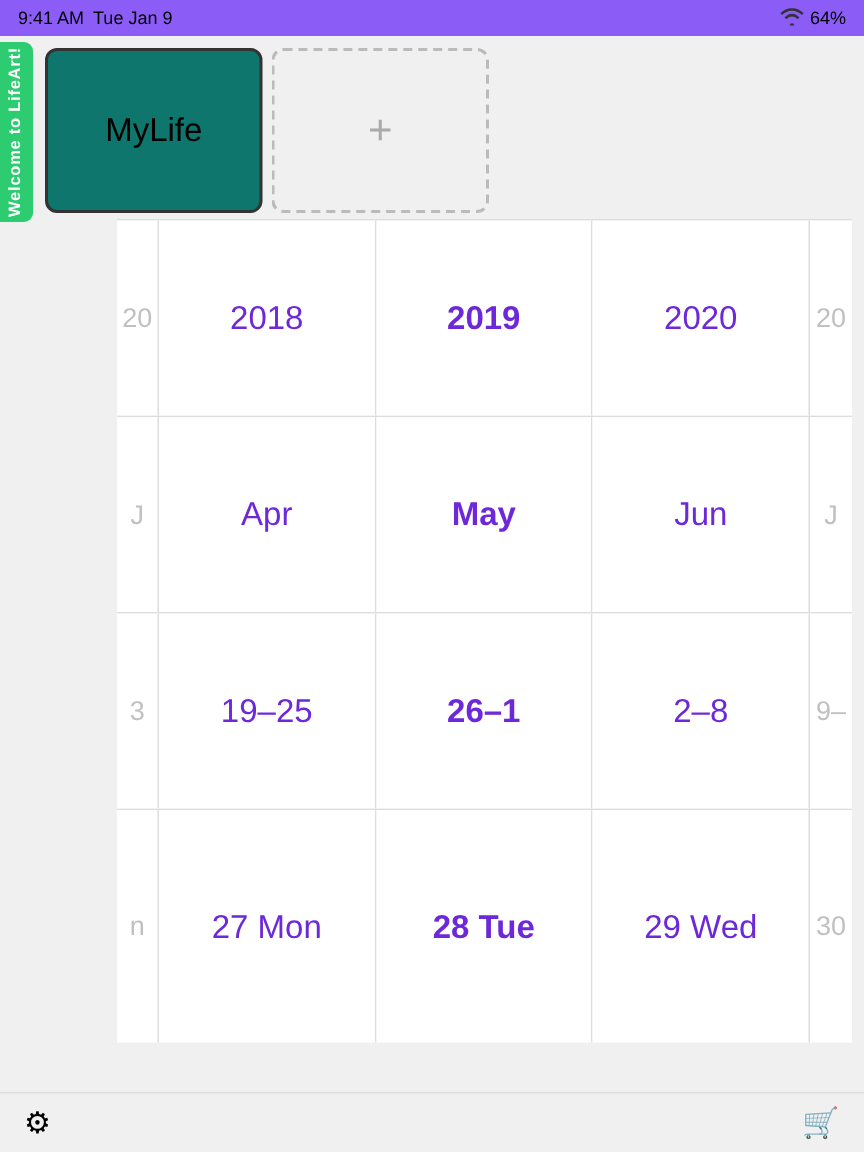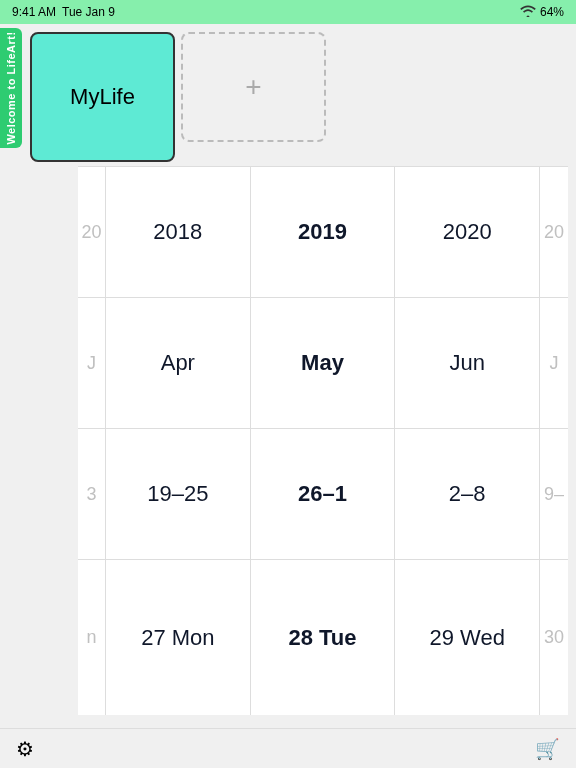--- a/index.html
+++ b/index.html
@@ -13,21 +13,21 @@
       position: relative;
     }
 
     
     .status-bar {
       display: flex;
       justify-content: space-between;
       align-items: center;
       height: 24px;
       padding: 0 12px;
-      background: #86efac;
+      background: #8b5cf6;
       font-size: 12px;
       font-weight: 500;
     }
     .status-left { display: flex; align-items: center; gap: 6px; }
     .status-right { display: flex; align-items: center; gap: 4px; }
 
     
     .welcome-banner {
       position: absolute;
       top: 28px;
@@ -62,22 +62,22 @@
     
     .top-cards {
       display: flex;
       padding: 8px 8px 4px 30px;
       gap: 0;
       align-items: flex-start;
     }
 
     .mylife-card {
       width: 145px;
-      height: 130px;
-      background: #5eead4;
+      height: 110px;
+      background: #0f766e;
       border: 2px solid #333;
       border-radius: 8px;
       display: flex;
       align-items: center;
       justify-content: center;
       font-size: 22px;
       font-weight: 400;
       margin-right: 6px;
       flex-shrink: 0;
     }
@@ -110,21 +110,21 @@
 
     .grid-cell {
       flex: 1;
       min-height: 130px;
       background: white;
       border-right: 1px solid #ddd;
       display: flex;
       align-items: center;
       justify-content: center;
       font-size: 22px;
-      color: #0f172a;
+      color: #6d28d9;
       position: relative;
     }
 
     .grid-cell:last-child {
       border-right: none;
     }
 
     .grid-cell.current {
       font-weight: 700;
       text-align: center;

